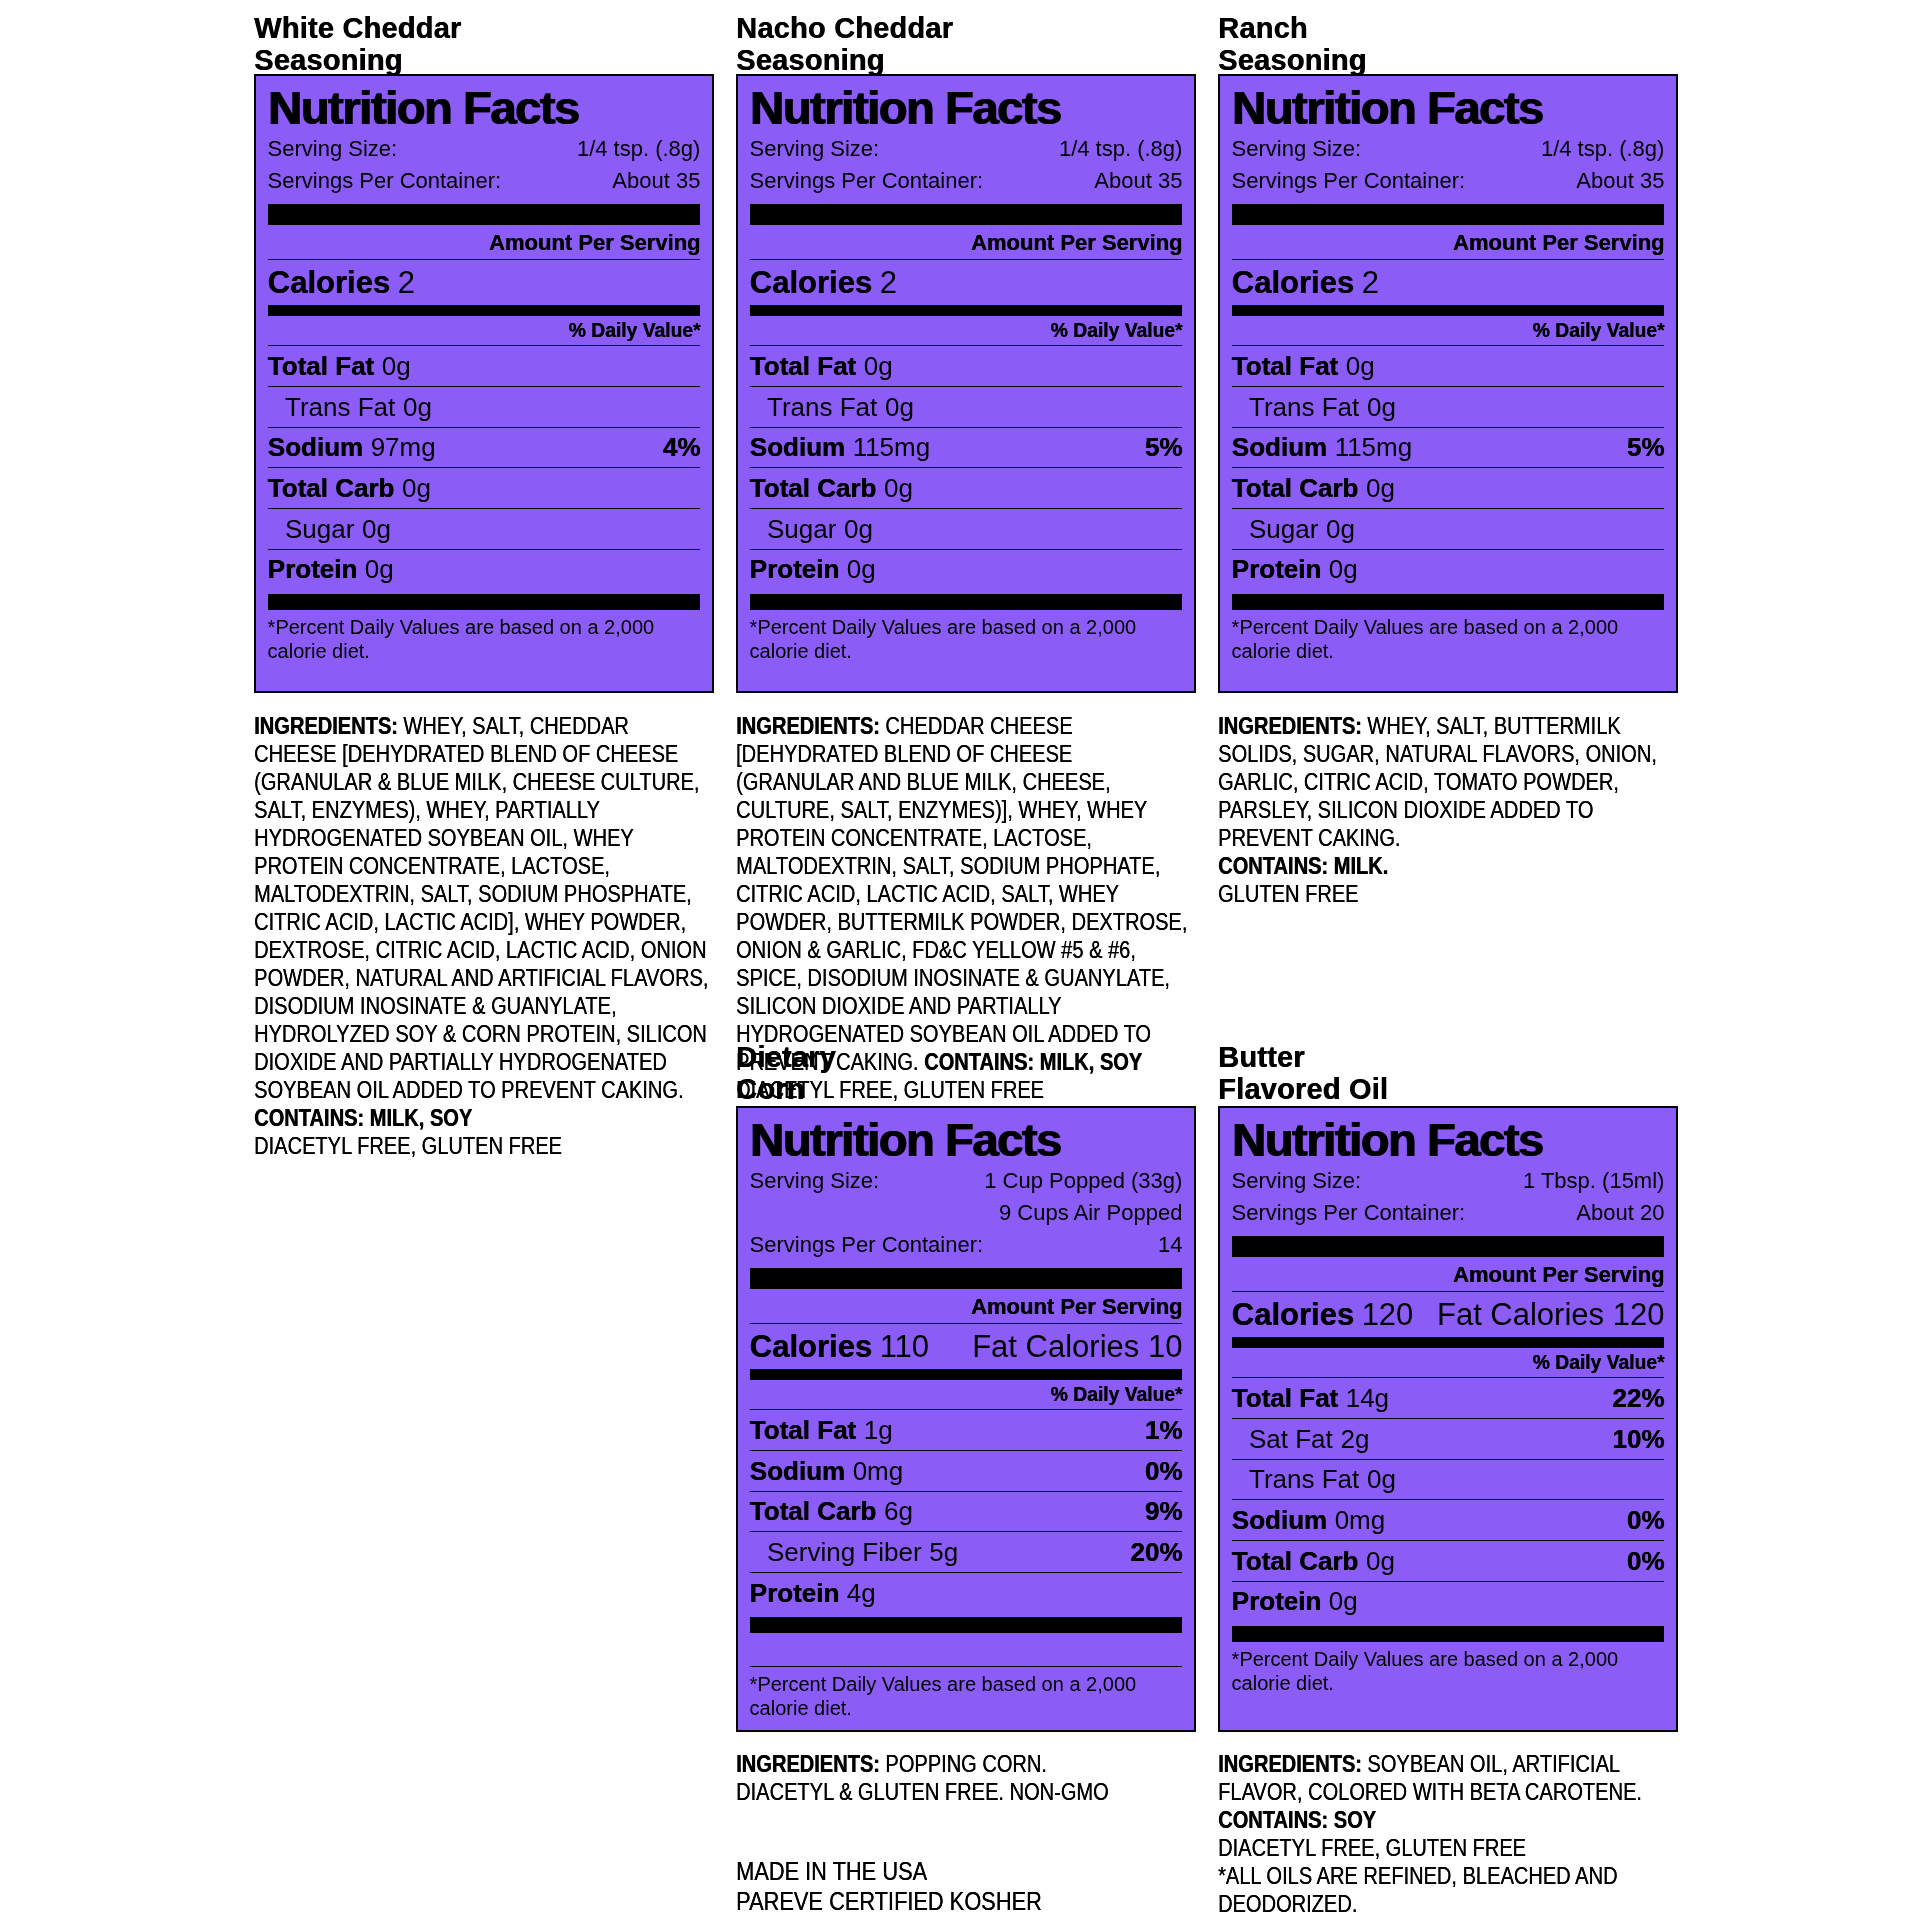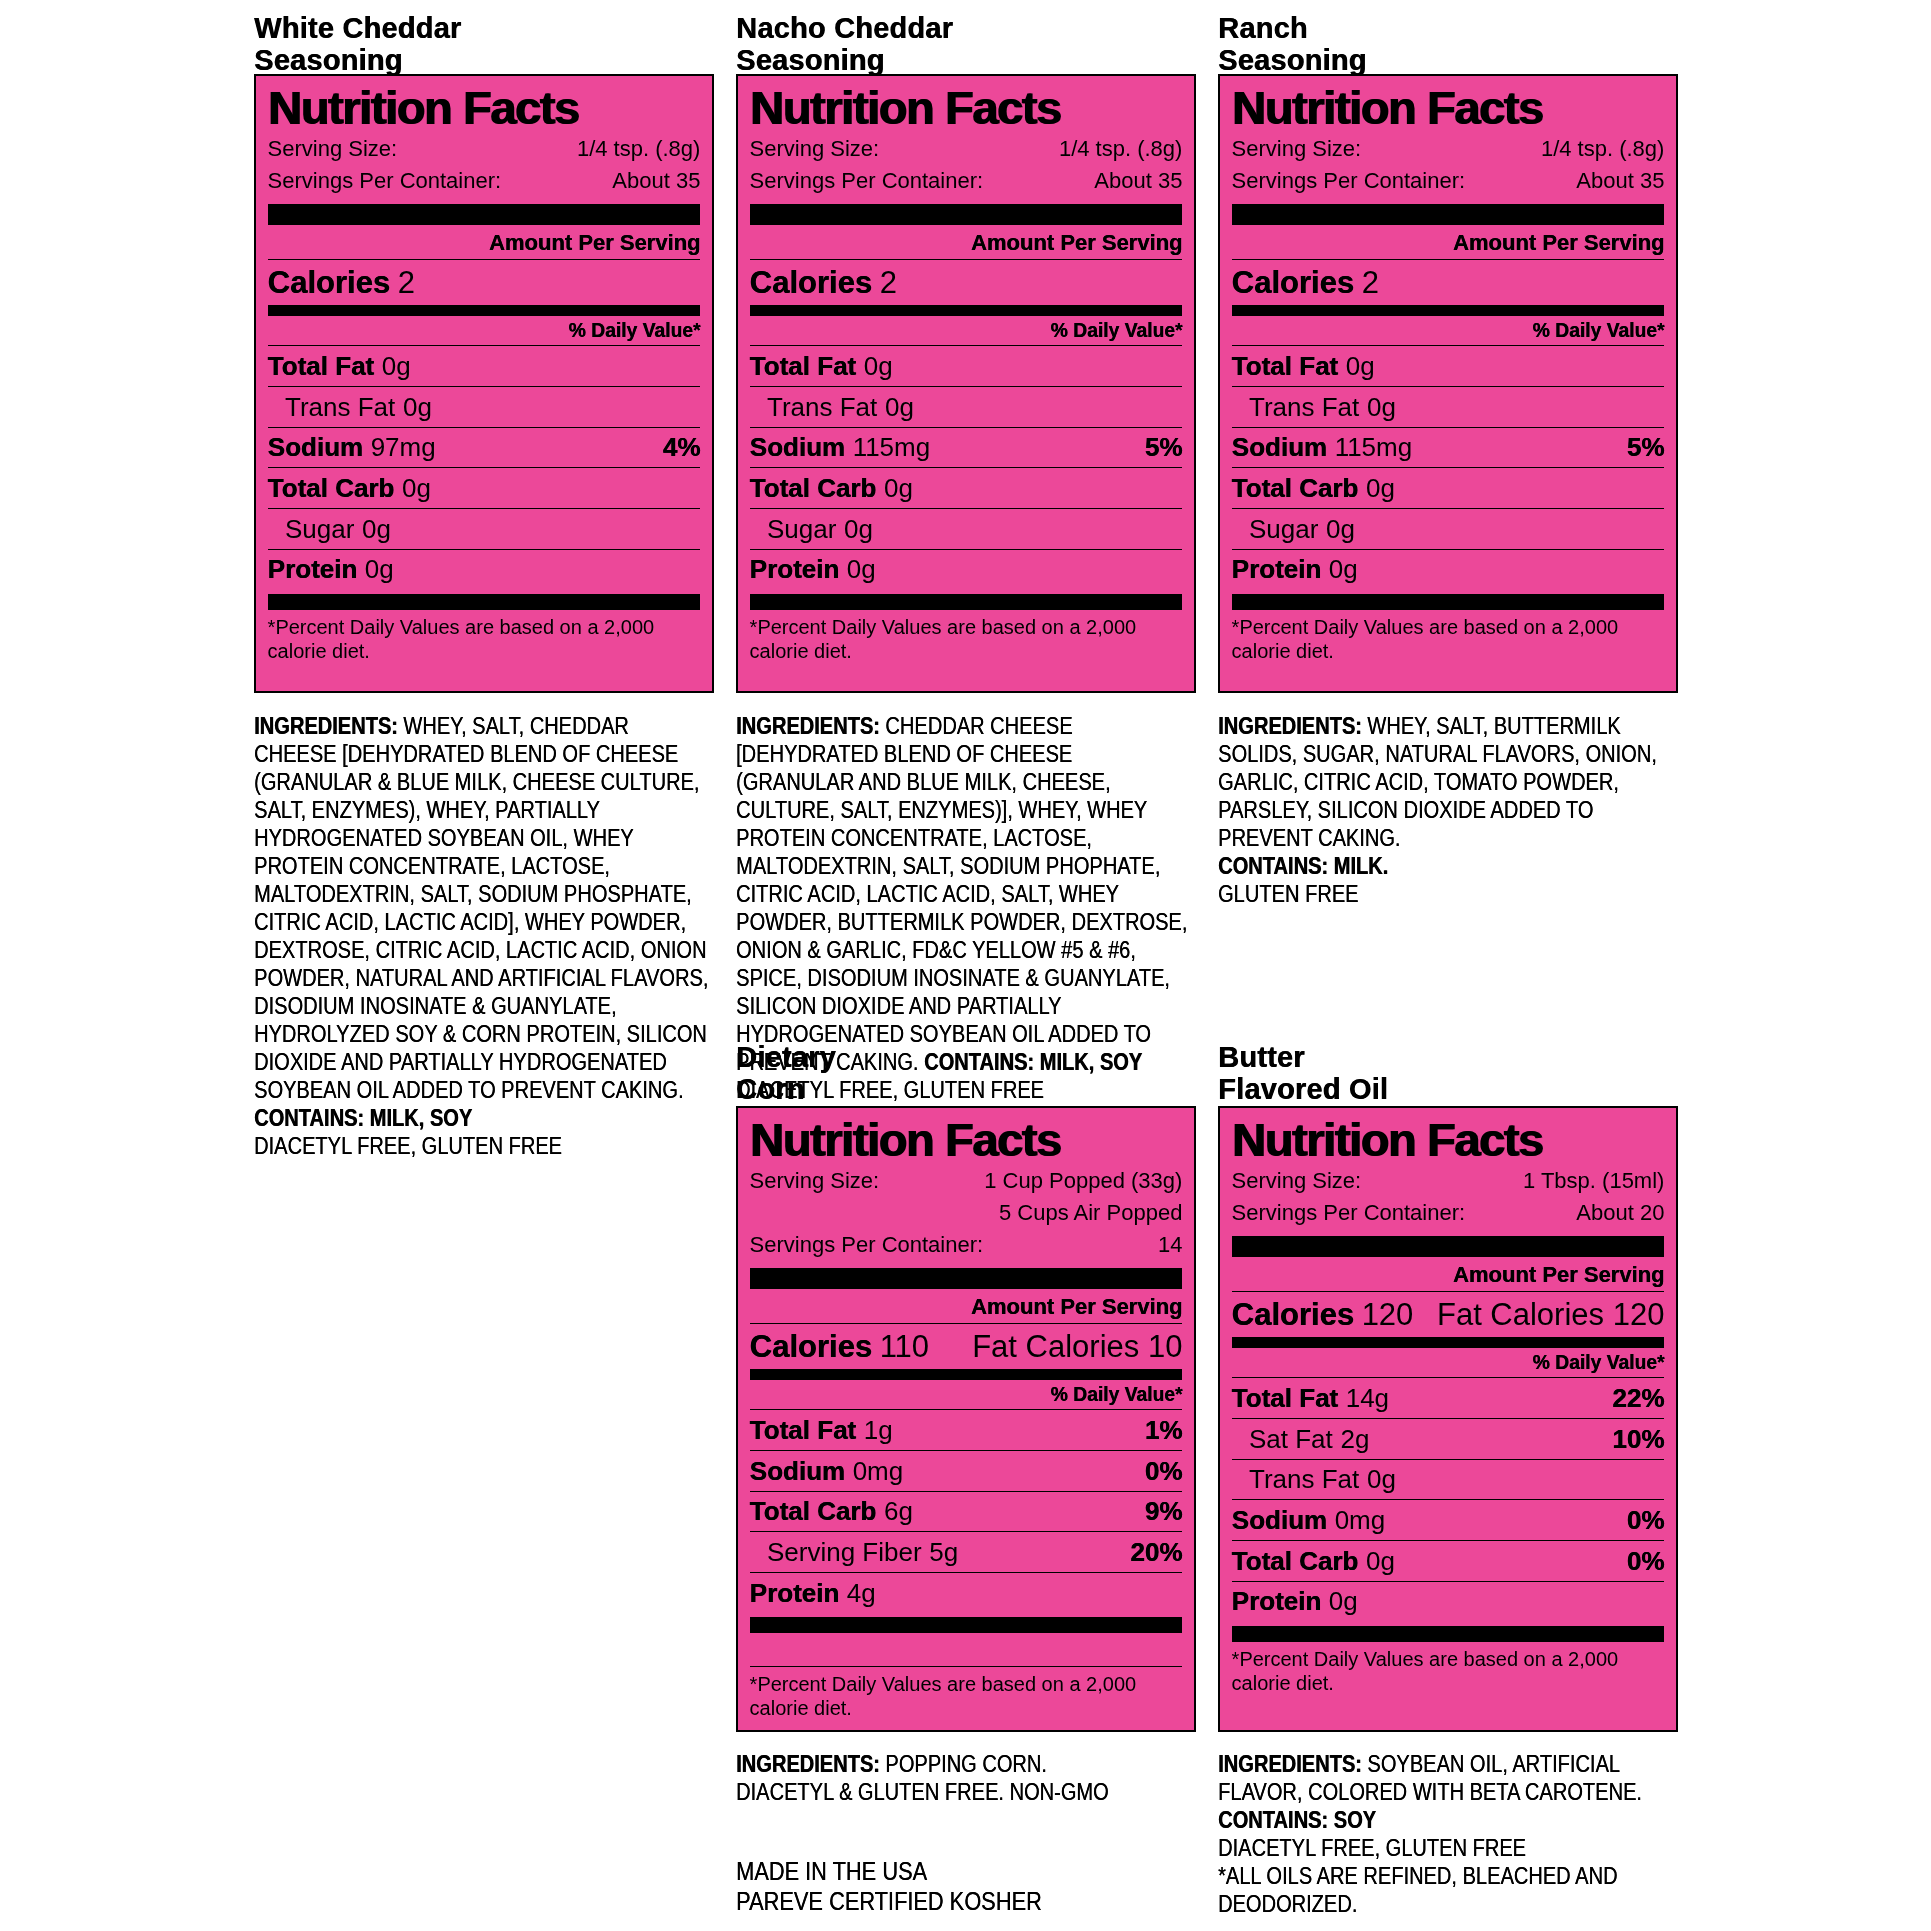--- a/index.html
+++ b/index.html
@@ -12,21 +12,21 @@
 
   .ptitle{
     position:absolute;left:0;font-size:29px;line-height:32px;font-weight:700;
     white-space:pre-line;letter-spacing:0.2px;text-shadow:0.6px 0 0 currentColor;
   }
   .title-top{top:12px;}
   .title-bot{top:1041px;}
 
   .nf{
     position:absolute;left:0;width:460px;box-sizing:border-box;
-    border:2.9px solid #000;background:#ec4899;padding:5.8px 11.6px 9.7px;
+    border:2.9px solid #000;background:#8b5cf6;padding:5.8px 11.6px 9.7px;
     display:flex;flex-direction:column;
   }
   .nf-top{top:74px;height:619px;}
   .nf-bot{top:1106px;height:626px;}
 
   .nf-heading{
     font-size:47px;line-height:51px;font-weight:700;letter-spacing:-1.4px;
     text-shadow:1.4px 0 0 currentColor;white-space:nowrap;
   }
   .kv{display:flex;justify-content:space-between;font-size:22px;line-height:32px;}
@@ -178,21 +178,21 @@
 Corn</div>
 
   <div class="nf nf-bot">
     <div class="nf-heading">Nutrition Facts</div>
     <div class="kv">
       <span>Serving Size:</span>
       <span class="r">1 Cup Popped (33g)</span>
     </div>
     <div class="kv">
       <span></span>
-      <span class="r">5 Cups Air Popped</span>
+      <span class="r">9 Cups Air Popped</span>
     </div>
     <div class="kv">
       <span>Servings Per Container:</span>
       <span class="r">14</span>
     </div>
     <div class="bar1"></div>
     <div class="aps">Amount Per Serving</div>
     <div class="calrow">
       <span><b>Calories</b><span class="nval">110</span></span>
       <span class="r">Fat Calories 10</span>

